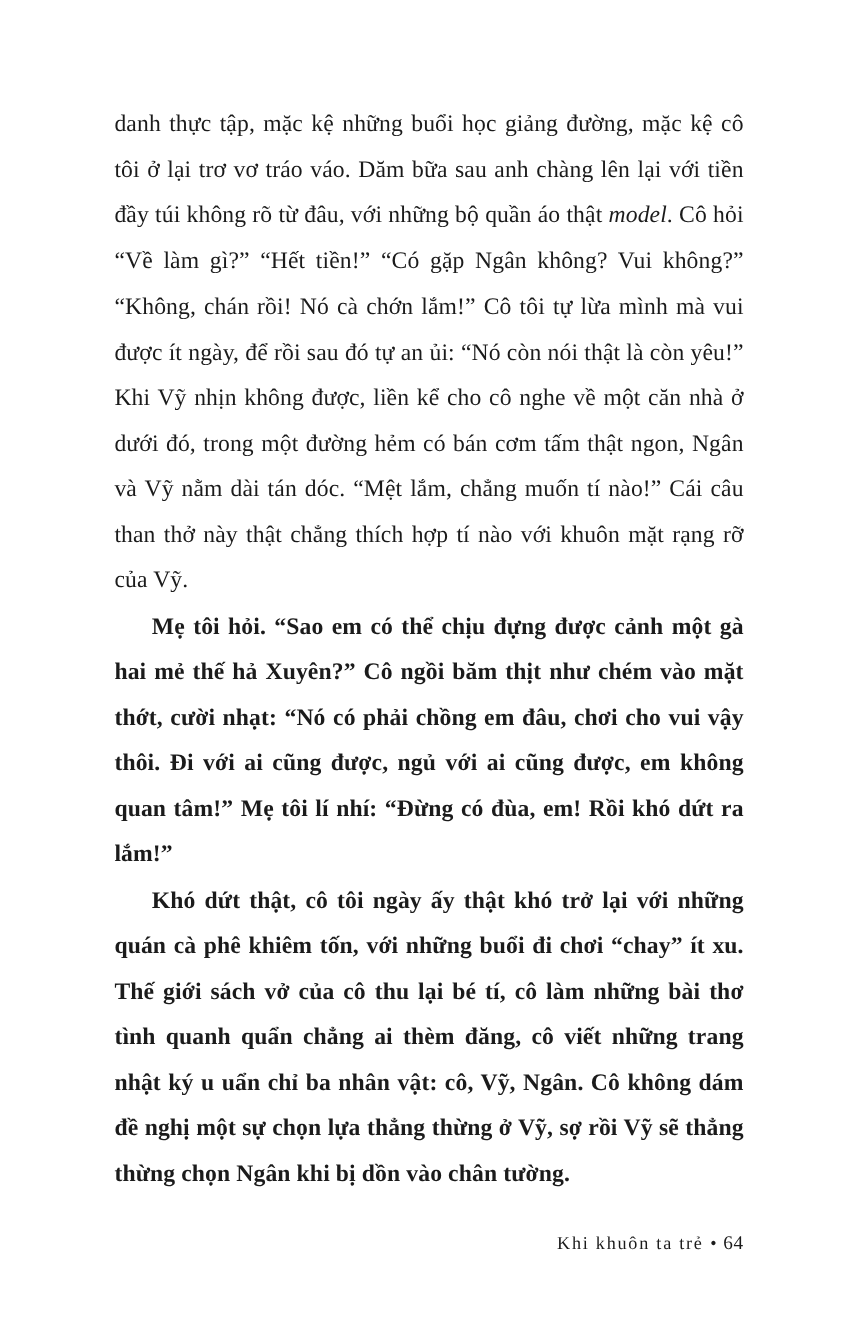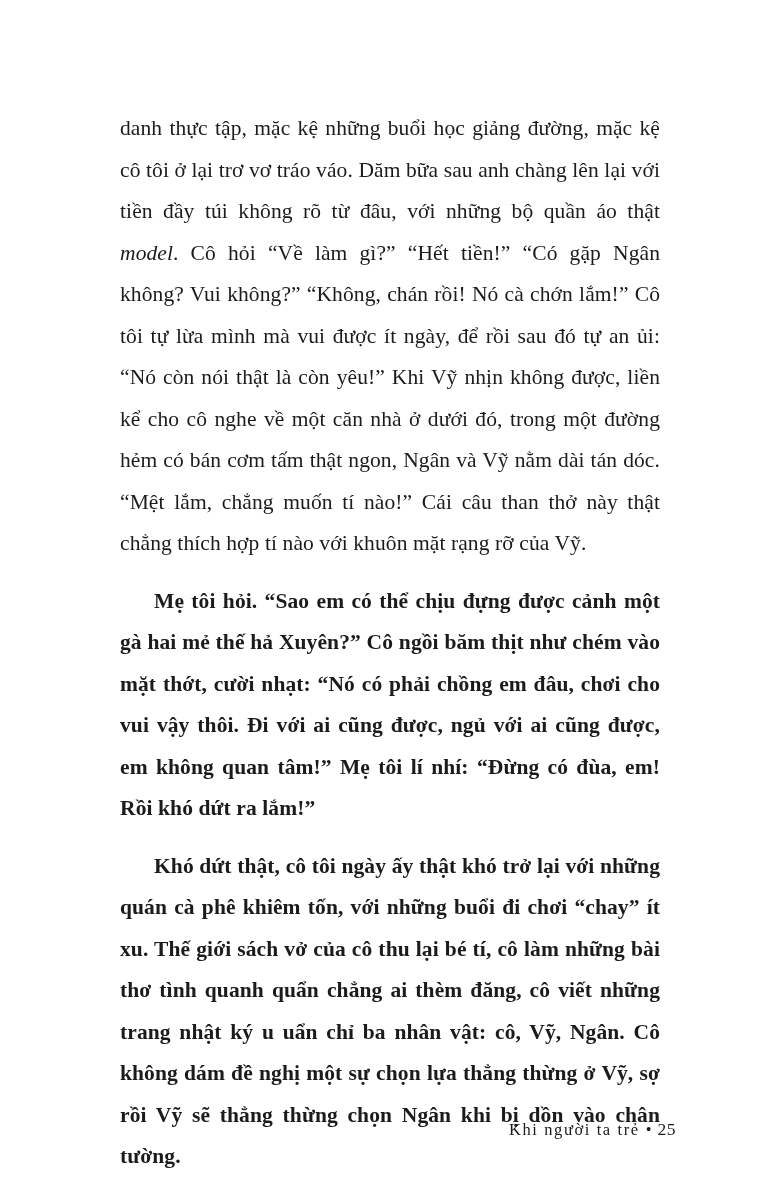--- a/index.html
+++ b/index.html
@@ -23,21 +23,21 @@
   }
   .text-block {
     font-size: 21.5px;
     line-height: 41.5px;
     text-align: justify;
     text-justify: inter-word;
     color: #1b1b1b;
     letter-spacing: 0.1px;
   }
   .para {
-    margin: 16px;
+    margin: 0;
     text-indent: 0;
   }
   .para.indent {
     text-indent: 34px;
     font-weight: bold;
   }
   .italic {
     font-style: italic;
   }
   .footer {
@@ -72,16 +72,16 @@
 
     <p class="para"><span>danh thực tập, mặc kệ những buổi học giảng đường, mặc kệ cô tôi ở lại trơ vơ tráo váo. Dăm bữa sau anh chàng lên lại với tiền đầy túi không rõ từ đâu, với những bộ quần áo thật </span><span class="italic">model</span><span>. Cô hỏi “Về làm gì?” “Hết tiền!” “Có gặp Ngân không? Vui không?” “Không, chán rồi! Nó cà chớn lắm!” Cô tôi tự lừa mình mà vui được ít ngày, để rồi sau đó tự an ủi: “Nó còn nói thật là còn yêu!” Khi Vỹ nhịn không được, liền kể cho cô nghe về một căn nhà ở dưới đó, trong một đường hẻm có bán cơm tấm thật ngon, Ngân và Vỹ nằm dài tán dóc. “Mệt lắm, chẳng muốn tí nào!” Cái câu than thở này thật chẳng thích hợp tí nào với khuôn mặt rạng rỡ của Vỹ.</span></p>
 
     <p class="para indent"><span>Mẹ tôi hỏi. “Sao em có thể chịu đựng được cảnh một gà hai mẻ thế hả Xuyên?” Cô ngồi băm thịt như chém vào mặt thớt, cười nhạt: “Nó có phải chồng em đâu, chơi cho vui vậy thôi. Đi với ai cũng được, ngủ với ai cũng được, em không quan tâm!” Mẹ tôi lí nhí: “Đừng có đùa, em! Rồi khó dứt ra lắm!”</span></p>
 
     <p class="para indent"><span>Khó dứt thật, cô tôi ngày ấy thật khó trở lại với những quán cà phê khiêm tốn, với những buổi đi chơi “chay” ít xu. Thế giới sách vở của cô thu lại bé tí, cô làm những bài thơ tình quanh quẩn chẳng ai thèm đăng, cô viết những trang nhật ký u uẩn chỉ ba nhân vật: cô, Vỹ, Ngân. Cô không dám đề nghị một sự chọn lựa thẳng thừng ở Vỹ, sợ rồi Vỹ sẽ thẳng thừng chọn Ngân khi bị dồn vào chân tường.</span></p>
 
   </div>
 
   <div class="footer">
-    <span class="running-title">Khi người ta trẻ</span><span class="sep">•</span><span class="page-number">25</span>
+    <span class="running-title">Khi khuôn ta trẻ</span><span class="sep">•</span><span class="page-number">64</span>
   </div>
 
 </div>
 
 </body></html>

